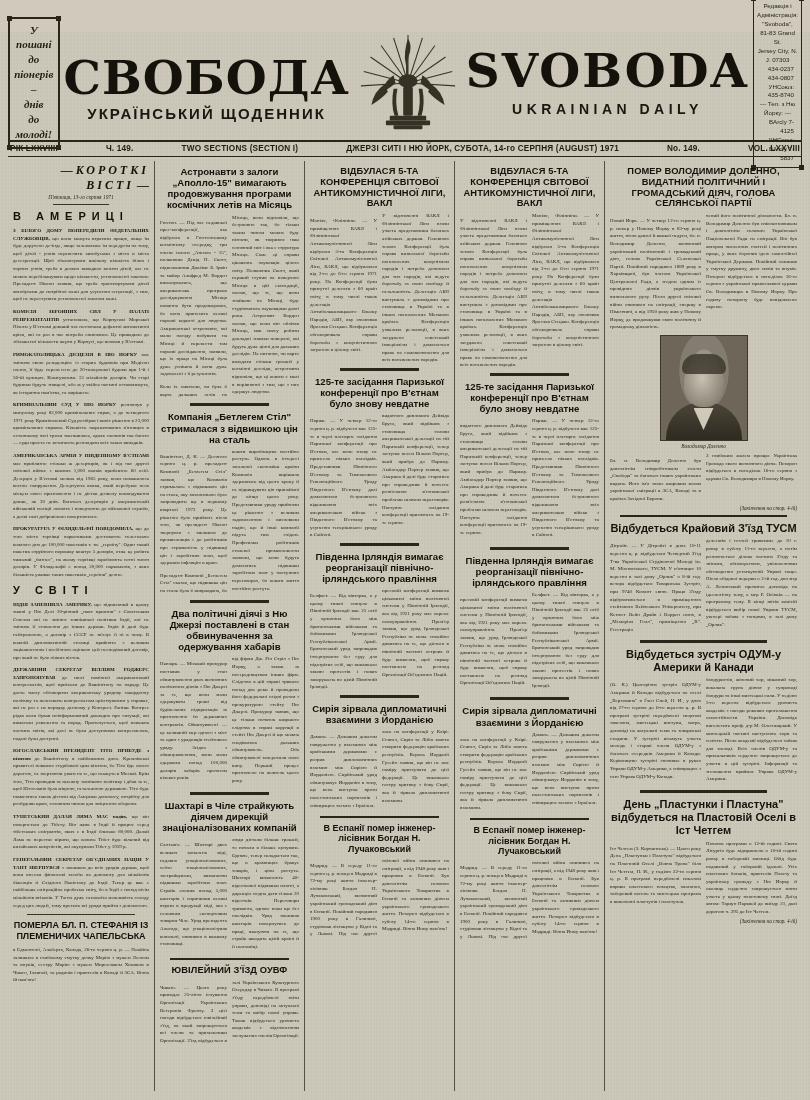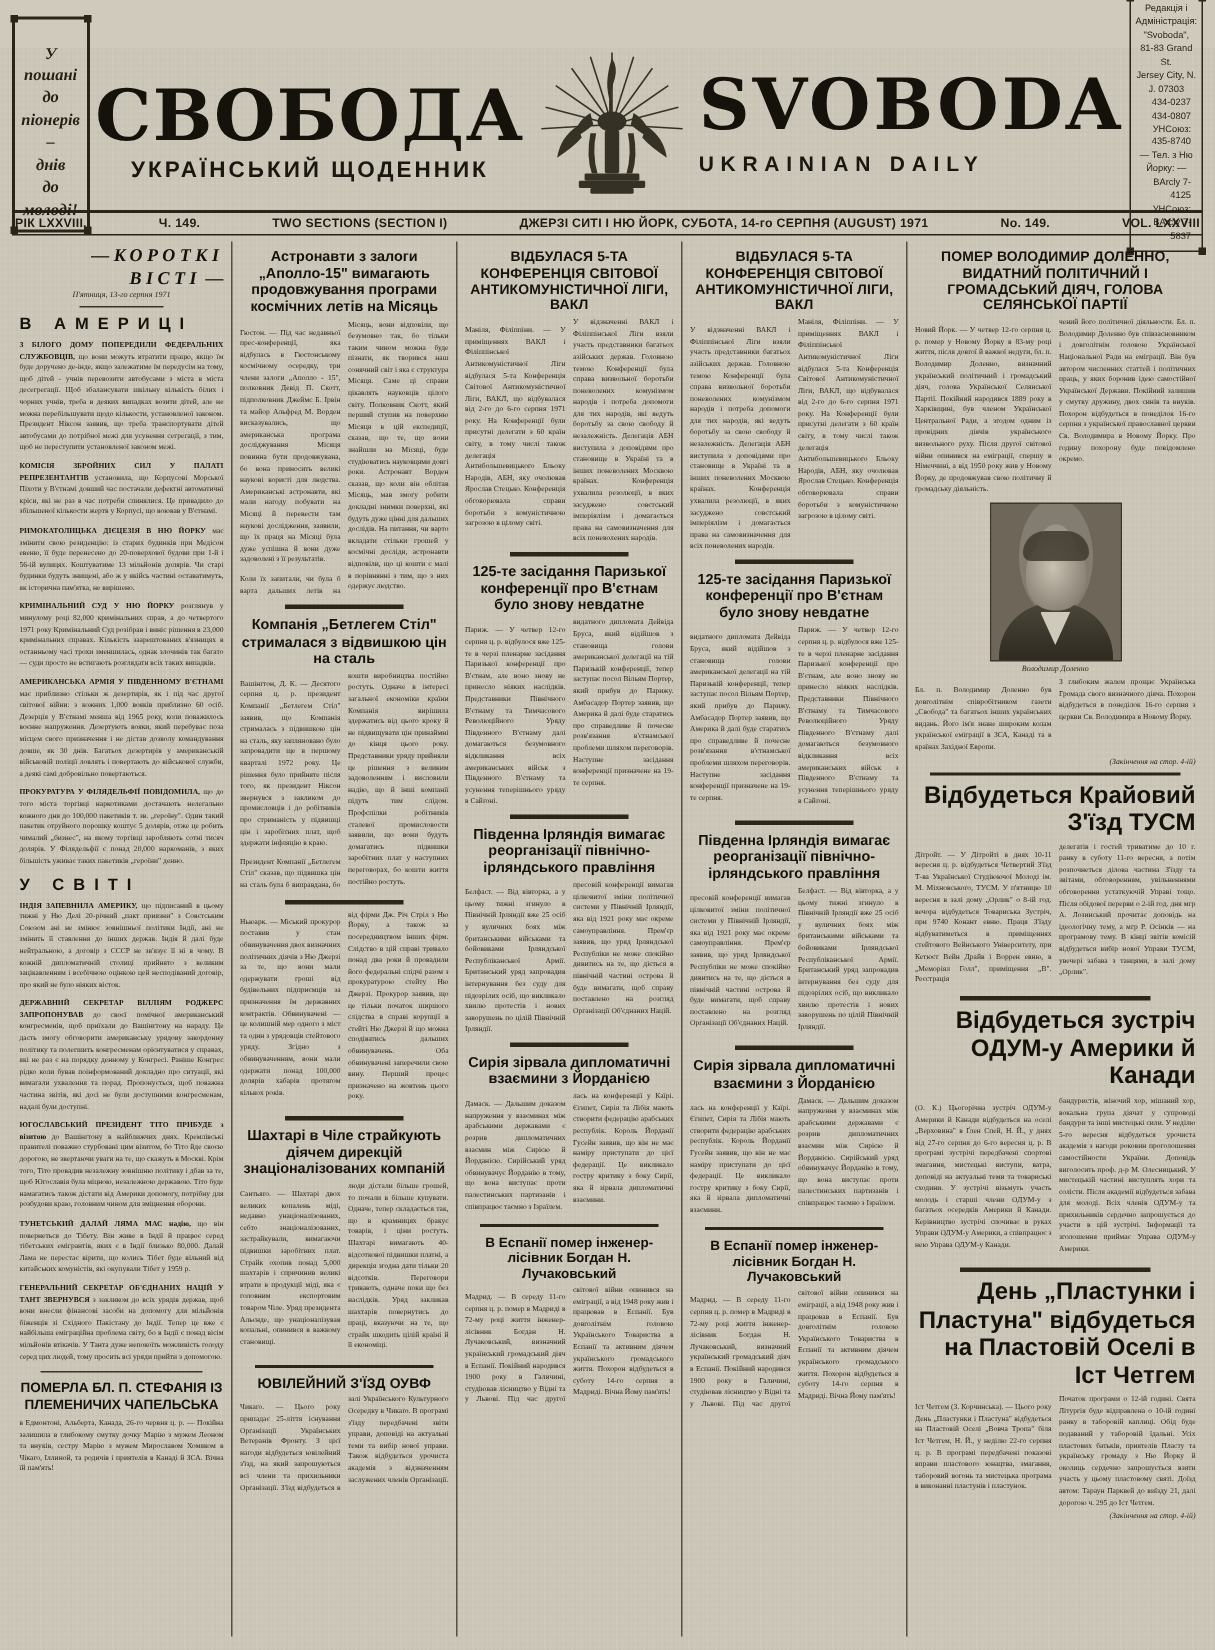--- a/index.html
+++ b/index.html
@@ -16,21 +16,21 @@
       repeating-linear-gradient(0deg, rgba(0,0,0,0.025) 0px, rgba(0,0,0,0) 2px, rgba(0,0,0,0.02) 4px),
       repeating-linear-gradient(90deg, rgba(255,255,255,0.05) 0px, rgba(0,0,0,0.015) 3px);
     padding:0 8px;box-sizing:border-box;
   }
   
   .masthead{
     position:relative;height:102px;margin-top:32px;
     display:flex;align-items:center;justify-content:space-between;
   }
   .slogan-box{
-    width:150px;border:2px solid #2a2518;padding:16px 2px 6px;
+    width:150px;border:2px solid #2a2518;padding:4px 2px 6px;
     text-align:center;line-height:1.35;
     font-family:"Liberation Serif", serif;
     font-weight:bold;font-style:italic;font-size:11px;color:#241f14;
     position:relative;
   }
   .slogan-box span{display:block;}
   .corner{position:absolute;width:5px;height:5px;background:#2a2518;}
   .corner.tl{left:-3px;top:-3px}.corner.tr{right:-3px;top:-3px}
   .corner.bl{left:-3px;bottom:-3px}.corner.br{right:-3px;bottom:-3px}
 
@@ -44,21 +44,21 @@
   .title-uk .big{
     font-family:"DejaVu Serif", serif;
     font-weight:bold;font-size:47px;letter-spacing:1px;line-height:.95;
     color:#15120b;
     margin-top:12px;
   }
   .title-uk .sub{
     font-family:"Liberation Sans", sans-serif;
     font-weight:bold;font-size:15px;letter-spacing:2.0px;margin-top:5px;color:#1b1710;
   }
-  .title-en{text-align:left;}
+  .title-en{text-align:center;}
   .title-en .big{
     font-family:"DejaVu Serif", serif;
     font-weight:bold;font-size:47px;letter-spacing:2px;line-height:.95;color:#15120b;
   }
   .title-en .sub{
     font-family:"Liberation Sans", sans-serif;
     font-weight:bold;font-size:14px;letter-spacing:4.5px;margin-top:7px;color:#1b1710;
   }
   .emblem{width:108px;height:100px;flex:0 0 auto;opacity:.92;}
 
@@ -101,21 +101,21 @@
   }
   .body-txt b{font-weight:bold;color:#1a160e;}
   .two-sub{column-count:2;column-gap:5px;column-rule:0;}
 
   
   .hl{
     font-family:"Liberation Sans", sans-serif;
     font-weight:bold;text-align:center;color:#15120b;
     line-height:1.16;margin:5px 0 3px;
   }
-  .hl.k1{font-size:16px;text-align:right;}
+  .hl.k1{font-size:11px;}
   .hl.k2{font-size:9.6px;}
   .hl.k3{font-size:9.0px;}
   .hl.caps{font-size:9.3px;letter-spacing:.1px;}
 
   .kicker{
     font-family:"Liberation Serif", serif;
     font-weight:bold;font-style:italic;font-size:12px;letter-spacing:3px;
     text-align:right;color:#15120b;margin:2px 0 1px;
   }
   .kicker .dash{letter-spacing:0;}
@@ -293,20 +293,21 @@
       </div>
 
       <div class="hr-line"></div>
       <div class="hl k2">Компанія „Бетлегем Стіл" стрималася з відвишкою цін на сталь</div>
       <div class="two-sub">
         <p class="body-txt">Вашінґтон, Д. К. — Десятого серпня ц. р. президент Компанії „Бетлегем Стіл" заявив, що Компанія стрималась з підвишкою цін на сталь, яку запляновано було запровадити ще в першому кварталі 1972 року. Це рішення було прийняте після того, як президент Ніксон звернувся з закликом до промисловців і до робітників про стриманість у підвишці цін і заробітних плат, щоб здержати інфляцію в краю.</p>
         <p class="body-txt">Президент Компанії „Бетлегем Стіл" сказав, що підвишка цін на сталь була б виправдана, бо кошти виробництва постійно ростуть. Одначе в інтересі загальної економіки країни Компанія вирішила здержатись від цього кроку й не підвищувати цін принаймні до кінця цього року. Представники уряду прийняли це рішення з великим задоволенням і висловили надію, що й інші компанії підуть тим слідом. Профспілки робітників сталевої промисловости заявили, що вони будуть домагатись підвишки заробітних плат у наступних переговорах, бо кошти життя постійно ростуть.</p>
       </div>
 
       <div class="hr-line"></div>
+      <div class="hl k2">Два політичні діячі з Ню Джерзі поставлені в стан обвинувачення за одержування хабарів</div>
       <div class="two-sub">
         <p class="body-txt">Ньюарк. — Міський прокурор поставив у стан обвинувачення двох визначних політичних діячів з Ню Джерзі за те, що вони мали одержувати гроші від будівельних підприємців за призначення їм державних контрактів. Обвинувачені — це колишній мер одного з міст та один з урядовців стейтового уряду. Згідно з обвинуваченням, вони мали одержати понад 100,000 долярів хабарів протягом кількох років.</p>
         <p class="body-txt">від фірми Дж. Річ Стріл з Ню Йорку, а також за посередництвом інших фірм. Слідство в цій справі тривало понад два роки й провадили його федеральні слідчі разом з прокуратурою стейту Ню Джерзі. Прокурор заявив, що це тільки початок ширшого слідства в справі корупції в стейті Ню Джерзі й що можна сподіватись дальших обвинувачень. Оба обвинувачені заперечили свою вину. Перший процес призначено на жовтень цього року.</p>
       </div>
 
       <div class="hr-line"></div>
       <div class="hl k2">Шахтарі в Чіле страйкують діячем дирекцій знаціоналізованих компаній</div>
       <div class="two-sub">
         <p class="body-txt">Сантьяґо. — Шахтарі двох великих копалень міді, недавно унаціоналізованих, себто знаціоналізованих, застрайкували, вимагаючи підвишки заробітних плат. Страйк охопив понад 5,000 шахтарів і спричинив великі втрати в продукції міді, яка є головним експортовим товаром Чіле. Уряд президента Альєнде, що унаціоналізував копальні, опинився в важкому становищі.</p>
         <p class="body-txt">люди дістали більше грошей, то почали в більше купувати. Одначе, тепер складається так, що в крамницях бракує товарів, і ціни ростуть. Шахтарі вимагають 40-відсоткової підвишки платні, а дирекція згодна дати тільки 20 відсотків. Переговори тривають, одначе поки що без наслідків. Уряд закликав шахтарів повернутись до праці, вказуючи на те, що страйк шкодить цілій країні й її економіці.</p>

